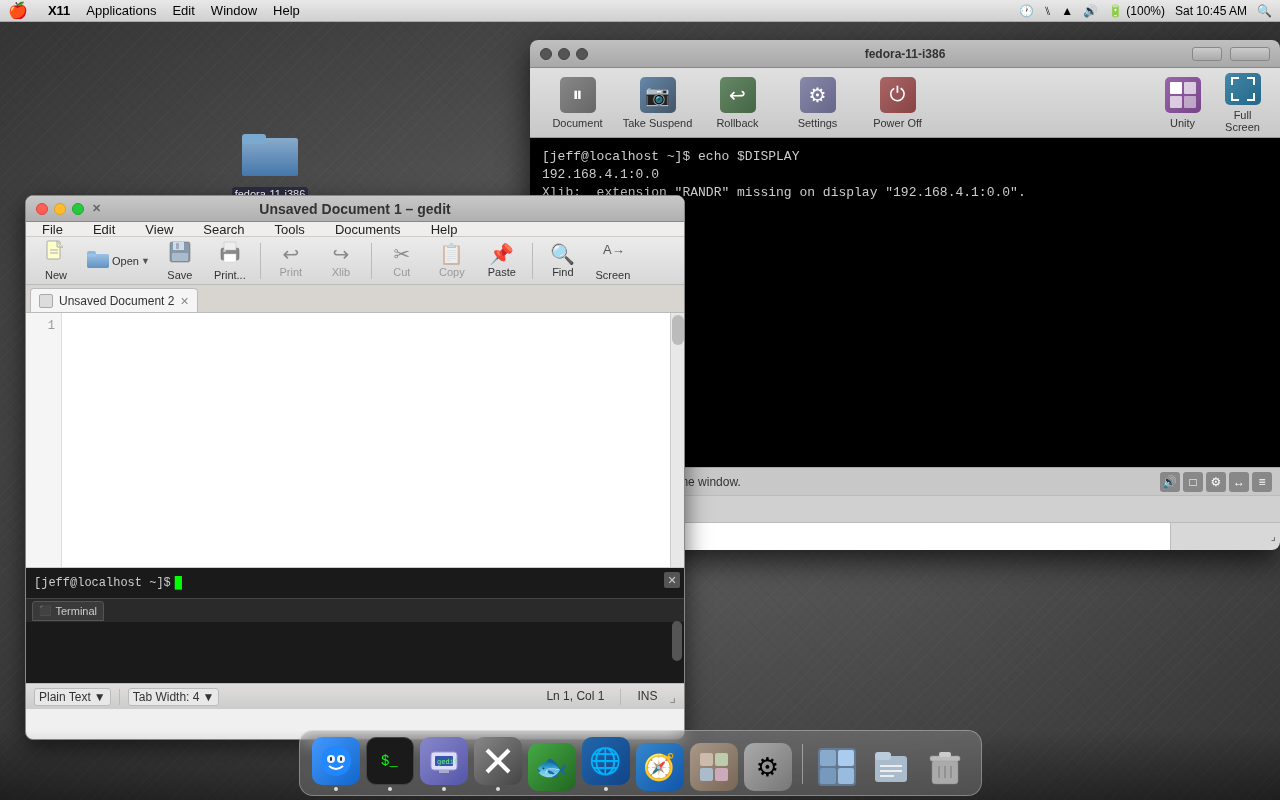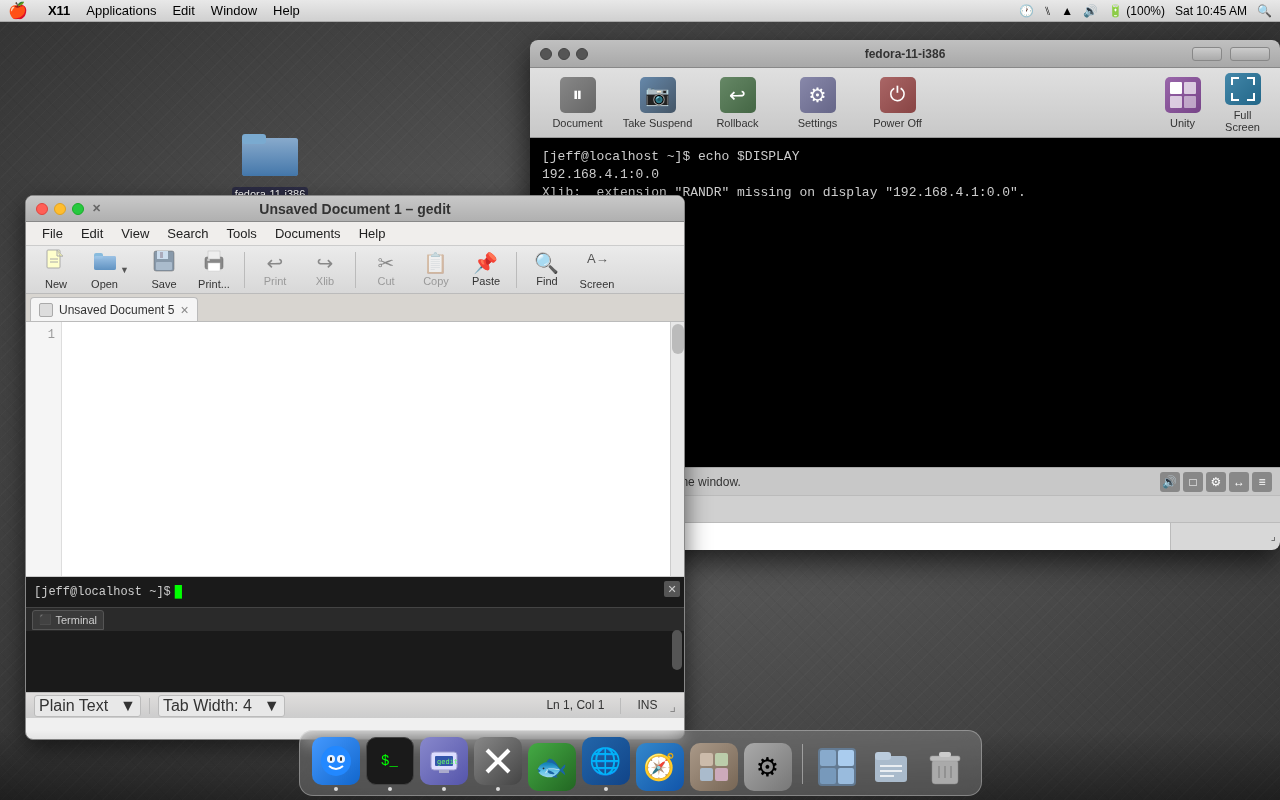--- a/index.html
+++ b/index.html
@@ -240,28 +240,28 @@
     }
     .gedit-x-label {
       margin-left: 8px;
       font-size: 11px;
       color: #666;
       font-weight: bold;
     }
 
     
     .gedit-menubar {
-      height: 24px;
+      height: 15px;
       background: #f0eeec;
       display: flex;
       align-items: center;
       padding: 0 8px;
       border-bottom: 1px solid #ccc;
       font-size: 13px;
-      gap: 2px;
+      gap: 14px;
     }
     .gedit-menu-item {
       padding: 2px 8px;
       cursor: pointer;
       border-radius: 3px;
       color: #222;
     }
 
     
     .gedit-toolbar {
@@ -432,27 +432,27 @@
       color: #333;
       gap: 8px;
     }
     .gedit-status-sep {
       width: 1px; height: 16px;
       background: #bbb;
     }
     .gedit-status-dropdown {
       display: flex;
       align-items: flex-start;
-      gap: 12px;
+      gap: 3px;
       cursor: pointer;
       border: 1px solid #bbb;
       background: #e8e8e8;
       border-radius: 3px;
       padding: 1px 4px;
-      font-size: 16px;
+      font-size: 12px;
     }
     .gedit-status-right {
       margin-left: auto;
       display: flex;
       gap: 16px;
       font-size: 12px;
     }
 
     
     .dock {
@@ -694,21 +694,21 @@
             <polyline points="13,1 13,7 19,7" fill="none" stroke="#aaa" stroke-width="1"></polyline>
             <polygon points="13,1 16,7 19,7 19,7" fill="#e8e8aa" stroke="#aaa" stroke-width="0.5"></polygon>
             <line x1="6" y1="10" x2="14" y2="10" stroke="#aaa" stroke-width="1"></line>
             <line x1="6" y1="13" x2="14" y2="13" stroke="#aaa" stroke-width="1"></line>
           </svg>
         </div>
         <span class="gedit-tool-label">New</span>
       </div>
 
       <div class="gedit-tool-btn" style="flex-direction:row; gap:2px; min-width:56px;">
-        <div style="display:flex;flex-direction:column;align-items:center;gap:2px;">
+        <div style="display:flex;flex-direction:row;align-items:center;gap:2px;">
           <div class="gedit-tool-icon">
             <svg width="24" height="24" viewBox="0 0 24 24">
               <rect x="1" y="7" width="22" height="14" rx="2" fill="#7aaad0"></rect>
               <rect x="1" y="4" width="9" height="6" rx="2" fill="#88bbdd"></rect>
               <rect x="1" y="7" width="22" height="14" rx="2" fill="url(#fgrad2)" opacity="0.7"></rect>
               <defs>
                 <linearGradient id="fgrad2" x1="0" y1="0" x2="0" y2="1">
                   <stop offset="0%" stop-color="#aaccee"></stop>
                   <stop offset="100%" stop-color="#5588bb"></stop>
                 </linearGradient>
@@ -783,21 +783,21 @@
             <text x="2" y="14" font-size="13" fill="#555">A→B</text>
           </svg>
         </div>
         <span class="gedit-tool-label">Screen</span>
       </div>
     </div>
 
     <div class="gedit-tabbar">
       <div class="gedit-tab">
         <span class="gedit-tab-icon"></span>
-        <span>Unsaved Document 5</span>
+        <span>Unsaved Document 2</span>
         <span class="gedit-tab-close">×</span>
       </div>
     </div>
 
     <div class="gedit-editor">
       <div class="gedit-line-numbers">
         <div class="gedit-line-num">1</div>
       </div>
       <div class="gedit-content"></div>
       <div class="gedit-scrollbar-track">

